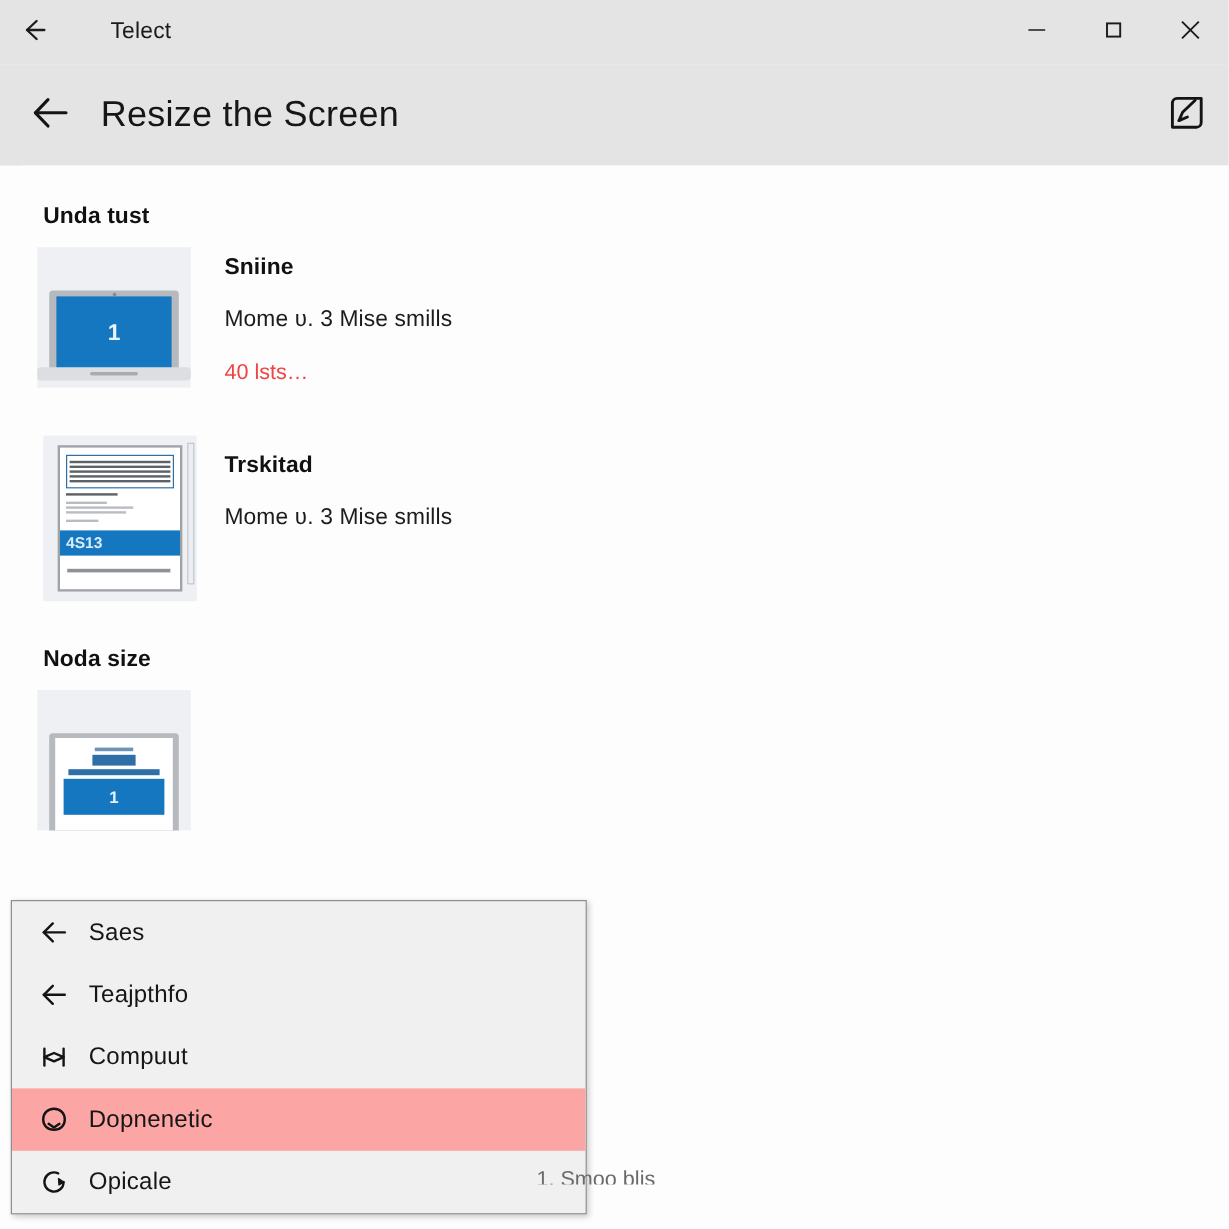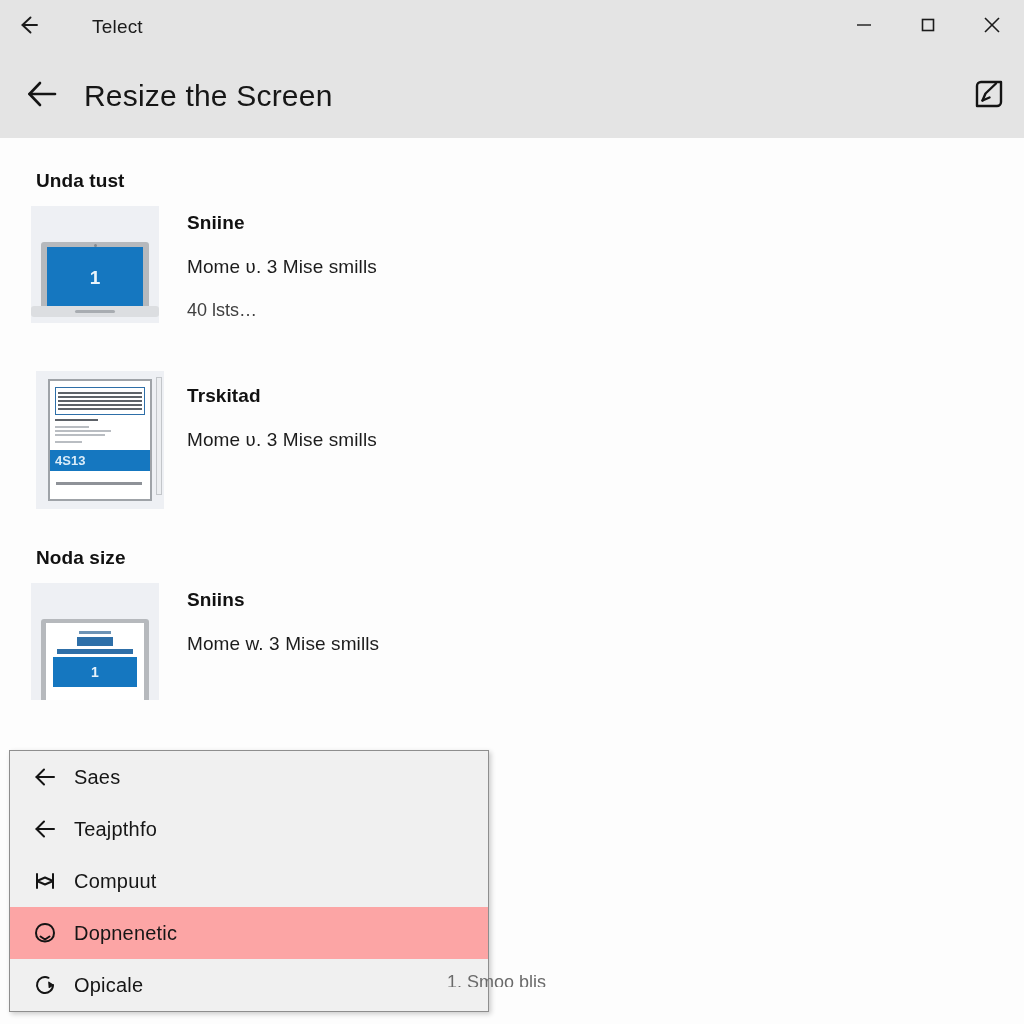--- a/index.html
+++ b/index.html
@@ -119,22 +119,22 @@
     letter-spacing: .1px;
   }
   .item-sub {
     font-size: 19px;
     color: #1c1c1c;
     margin: 22px 0 0 0;
     letter-spacing: .1px;
   }
   .item-meta {
     font-size: 18px;
-    color: #404040;
-    margin: 22px 0 12px 0;
+    color: #ef4444;
+    margin: 22px 0 4px 0;
   }
 
   
   .tn-laptop {
     width: 128px; height: 117px;
     background: #eef0f4;
     position: relative;
   }
   .tn-laptop .lid {
     position: absolute;
@@ -461,24 +461,20 @@
             <div class="lid2">
               <div class="scr2">
                 <div class="tinytxt"></div>
                 <div class="tinybox"></div>
                 <div class="bar1"></div>
                 <div class="bar2">1</div>
               </div>
             </div>
           </div>
         </div>
-        <div class="item-text">
-          <div class="item-title">Sniins</div>
-          <div class="item-sub">Mome w. 3 Mise smills</div>
-        </div>
       </div>
     </div>
 
   </div>
 
   <div class="ctxmenu">
 
     <div class="ctxitem">
       <span class="ctx-icon">
         <svg width="26" height="26" viewBox="0 0 26 26" aria-hidden="true">

